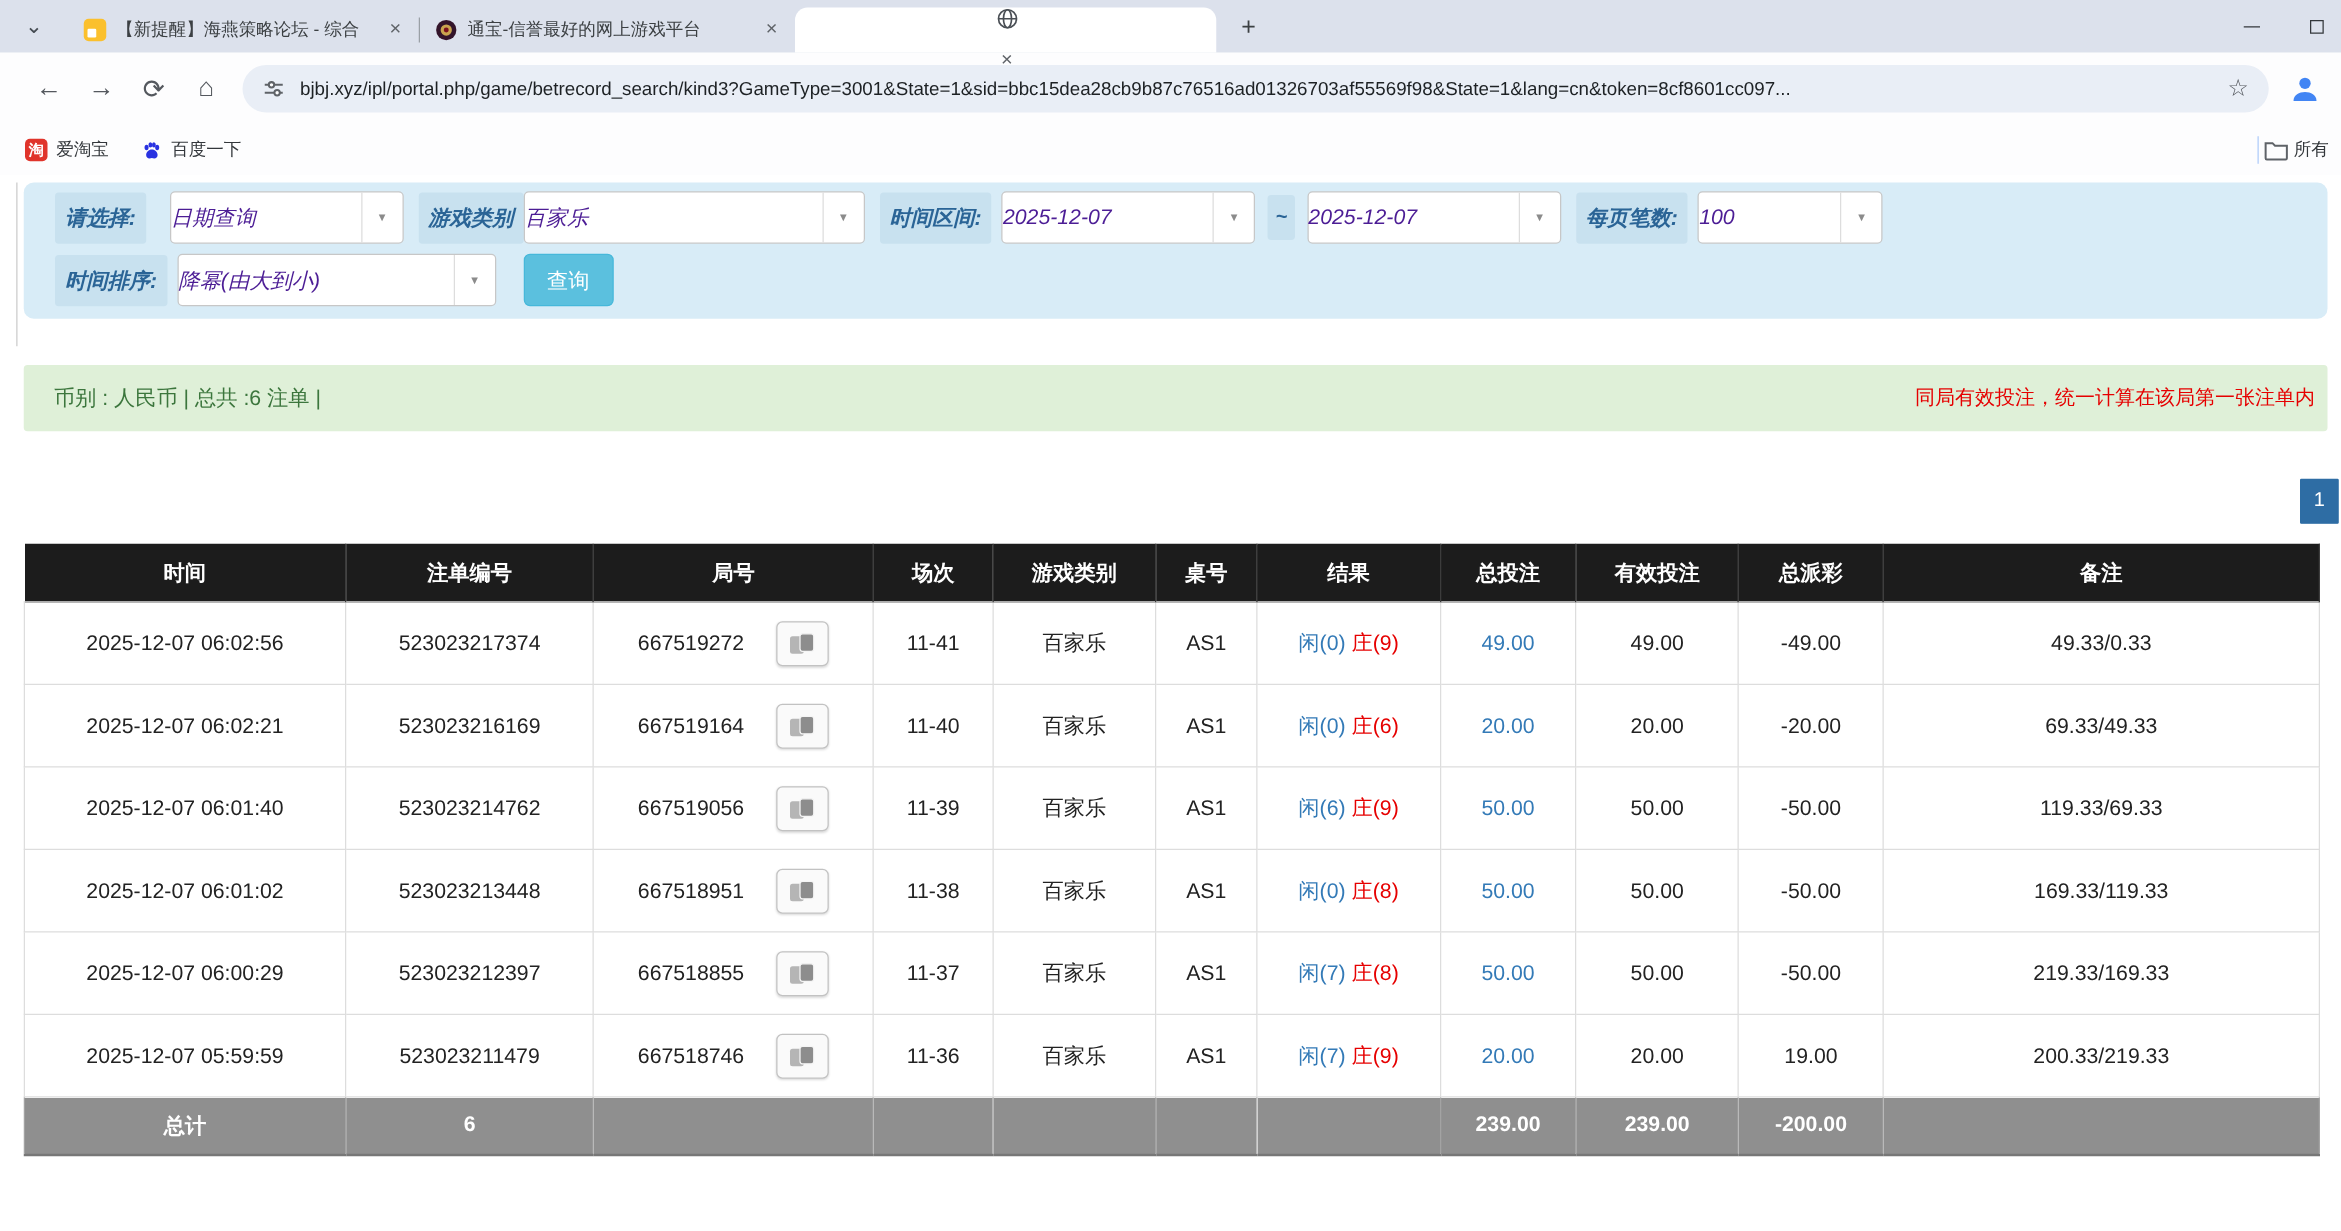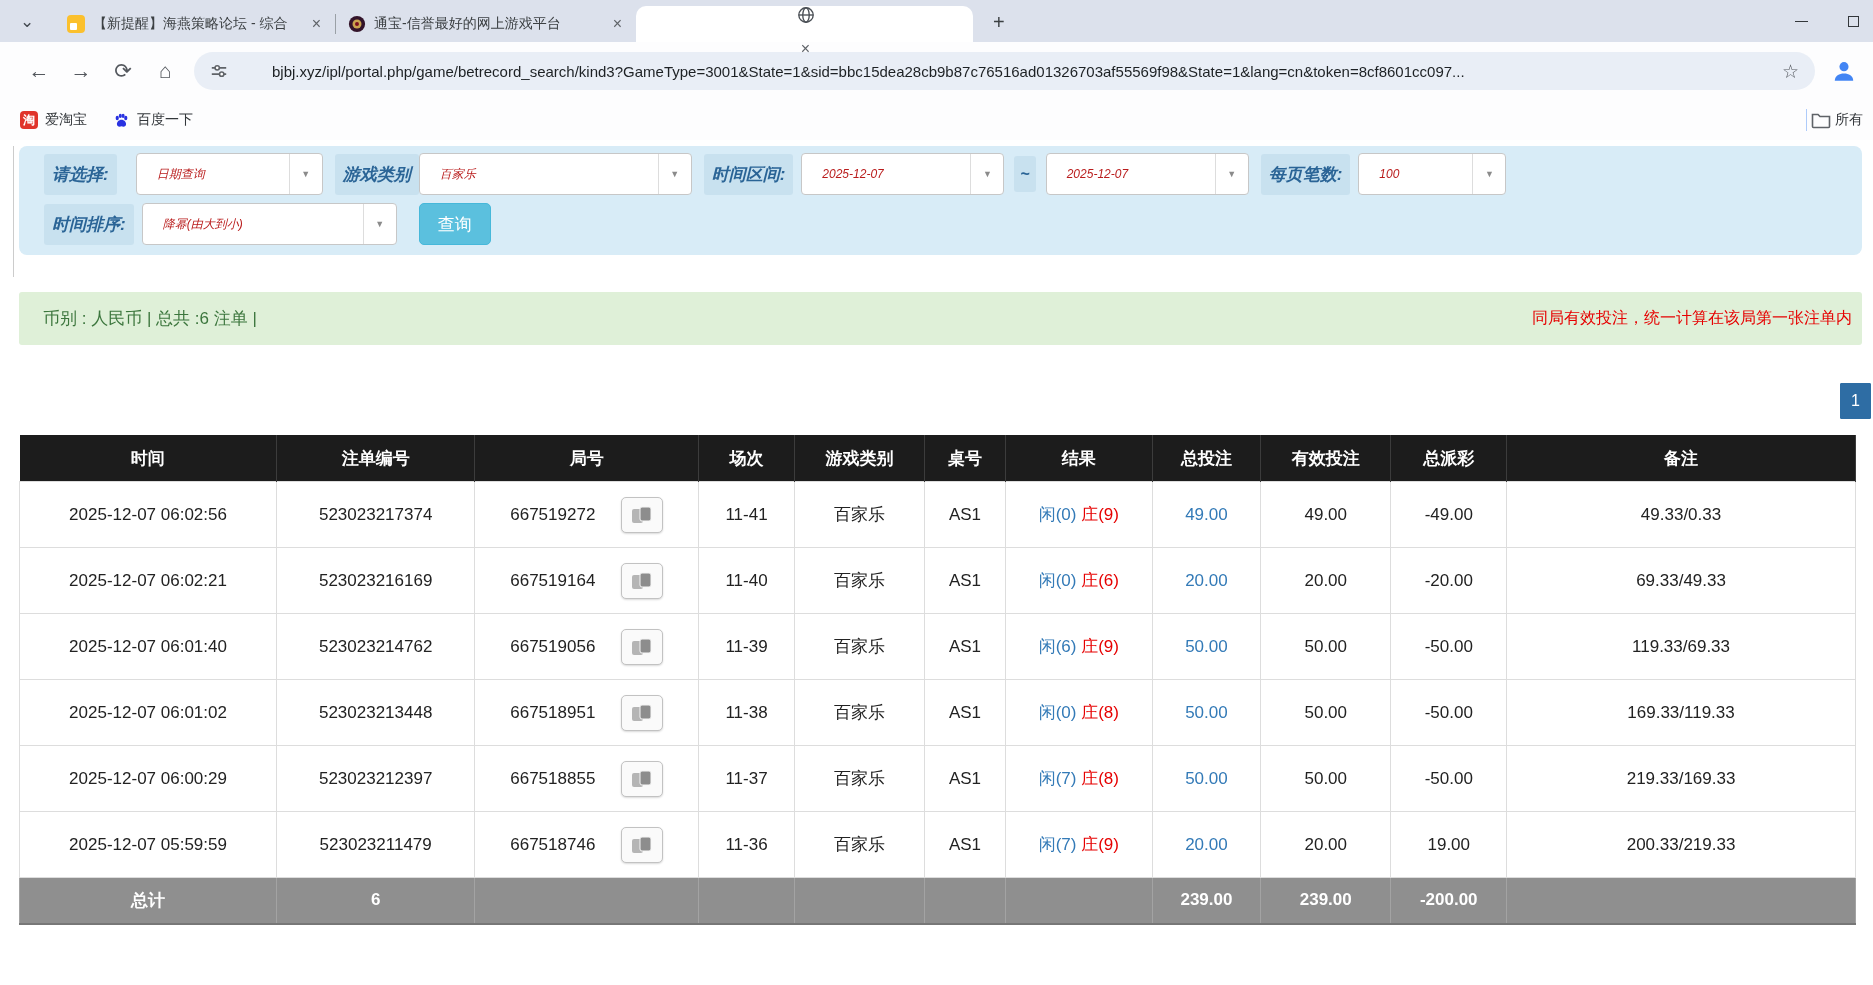--- a/index.html
+++ b/index.html
@@ -21,21 +21,21 @@
   .win-min { width:13px; height:0; border-top:1.6px solid #33373b; }
   .win-max { width:11px; height:11px; border:1.6px solid #33373b; }
 
   .favicon { width:18px; height:18px; flex:0 0 auto; border-radius:4px; display:flex; align-items:center; justify-content:center; }
   .fav-note { background:#fbc02d; position:relative; }
   .fav-note::after { content:""; position:absolute; left:3px; bottom:3px; width:7px; height:7px; background:#fff; border-radius:1px; }
 
   .toolbar { height:58px; background:#fdfdfe; display:flex; align-items:center; padding:0 14px 0 18px; }
   .nav-ico { font-size:21px; color:#54585e; width:42px; text-align:center; cursor:pointer; }
   .omnibox { flex:1; height:38px; background:#e9eef6; border-radius:19px; margin:0 14px 0 8px;
-             display:flex; align-items:center; padding:0 16px; overflow:hidden;gap:32px; }
+             display:flex; align-items:center; padding:0 16px; overflow:hidden; }
   .url-text { flex:1; font-size:15px; color:#1d2124; white-space:nowrap; overflow:hidden; }
   .star { font-size:19px; color:#54585e; margin-left:12px; cursor:pointer; }
   .avatar { width:30px; height:30px; display:flex; align-items:center; justify-content:center; cursor:pointer; }
 
   .bookmarks { height:40px; background:#fdfdfe; display:flex; align-items:center; padding:0 10px 0 20px; }
   .bm-item { display:flex; align-items:center; gap:7px; margin-right:26px; cursor:pointer; }
   .bm-label { font-size:14px; color:#33373b; }
   .tao-ico { width:18px; height:18px; background:#e0342b; border-radius:4px; color:#fff; font-size:12px; font-weight:bold;
              display:flex; align-items:center; justify-content:center; }
   .bm-right { margin-left:auto; display:flex; align-items:center; gap:4px; }
@@ -44,21 +44,21 @@
   
   .page { position:relative; height:845px; background:#fff; overflow:hidden; }
   .edge-line { position:absolute; left:13px; top:6px; width:1px; height:131px; background:#ccc; }
 
   .filter-panel { margin:6px 11px 0 19px; background:#d8ecf7; border-radius:8px; padding:5px 0 8px 0; }
   .filter-row { display:flex; align-items:center; padding-left:25px; height:46px; }
   .fgroup { display:flex; align-items:center; margin-right:12px;font-style:italic; }
   .chip { background:#c8e1ef; color:#2a6496; font-weight:bold; font-size:17px; padding:9px 8px; border-radius:3px; }
   .chip.gap { margin-right:19px; }
   .combo { display:flex; align-items:stretch; background:#fff; border:1px solid #c7c7c7; border-radius:4px; height:42px; cursor:pointer; }
-  .combo .val { display:flex; align-items:center; padding:0 20px; font-size:12px; color:#b91c1c; }
+  .combo .val { display:flex; align-items:center; padding:0 0; font-size:17px; color:#4c1d95; }
   .combo .arrow { width:33px; border-left:1px solid #ddd; display:flex; align-items:center; justify-content:center;
                   font-size:9px; color:#8b8b8b; }
   .w-select1 .val { width:152px; }
   .w-select2 .val { width:238px; }
   .w-date .val   { width:168px; }
   .w-size .val   { width:113px; }
   .w-sort .val   { width:220px; }
   .tilde-chip { background:#c8e1ef; color:#2a6496; font-weight:bold; font-size:16px; padding:9px 6px; border-radius:3px; margin:0 10px; }
   .search-btn { margin-left:10px; width:72px; height:42px; background:#5bc0de; border:1px solid #46b8da; border-radius:5px;
                 color:#fff; font-size:17px; cursor:pointer; }

